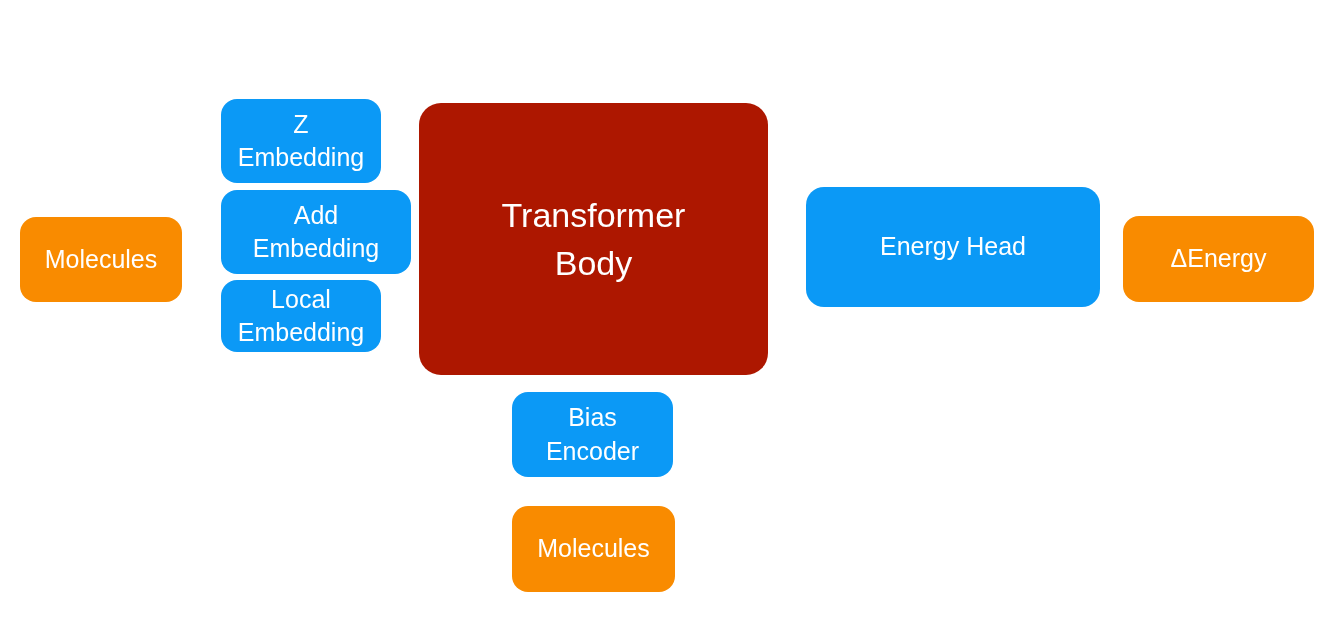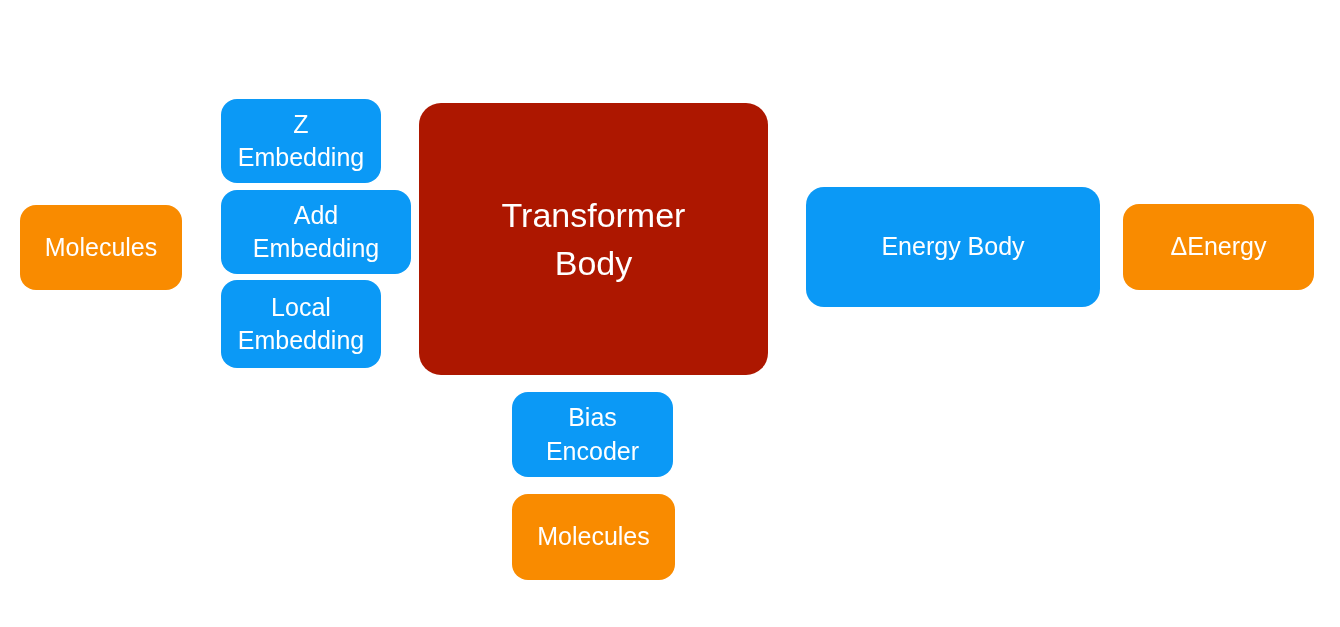--- a/index.html
+++ b/index.html
@@ -24,27 +24,27 @@
     color: var(--color-label, #ffffff);
     border-radius: 16px;
     font-size: 25px;
     line-height: 1.33;
     font-weight: 400;
   }
   .node-label {
     white-space: pre-line;
   }
   .node--blue   { background: var(--color-blue,   #0B99F6); }
-  .node--orange { background: var(--color-orange, #F98B00); }
+  .node--orange { background: var(--color-orange, #F98B00); margin-top: 12px; }
   .node--red    { background: var(--color-red,    #AD1700); }
 
   #n-molecules-left  { left: 20px;   top: 205px; width: 162px; height: 85px;  }
   #n-z-embedding     { left: 221px;  top: 99px;  width: 160px; height: 84px;  }
   #n-add-embedding   { left: 221px;  top: 190px; width: 190px; height: 84px;  }
-  #n-local-embedding { left: 221px;  top: 280px; width: 160px; height: 88px;  }
+  #n-local-embedding { left: 221px;  top: 280px; width: 160px; height: 72px;  }
   #n-transformer     { left: 419px;  top: 103px; width: 349px; height: 272px;
                        font-size: 34px; line-height: 1.42; border-radius: 22px; }
   #n-bias-encoder    { left: 512px;  top: 392px; width: 161px; height: 85px;  }
   #n-molecules-bottom{ left: 512px;  top: 494px; width: 163px; height: 86px;  }
   #n-energy-head     { left: 806px;  top: 187px; width: 294px; height: 120px;
                        border-radius: 18px; }
   #n-delta-energy    { left: 1123px; top: 204px; width: 191px; height: 86px;  }
 </style>
 </head>
 <body>
@@ -78,20 +78,20 @@
   <div class="node node--red" id="n-transformer">
     <span class="node-label">Transformer
 Body</span>
   </div>
 
   <div class="node node--orange" id="n-molecules-bottom">
     <span class="node-label">Molecules</span>
   </div>
 
   <div class="node node--blue" id="n-energy-head">
-    <span class="node-label">Energy Body</span>
+    <span class="node-label">Energy Head</span>
   </div>
 
   <div class="node node--orange" id="n-delta-energy">
     <span class="node-label">ΔEnergy</span>
   </div>
 
 </div>
 
 </body></html>

